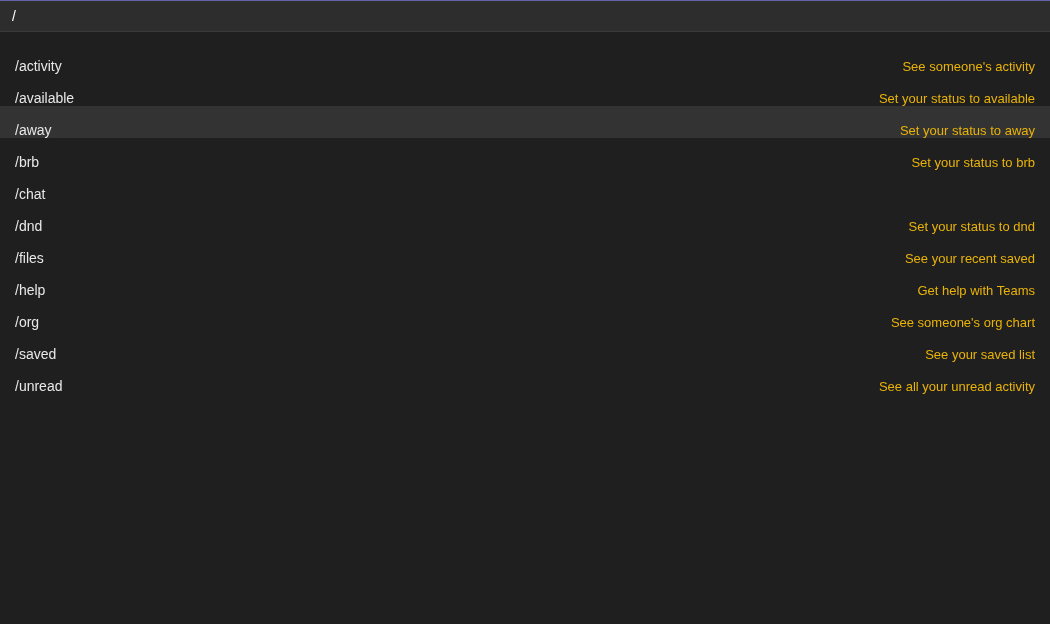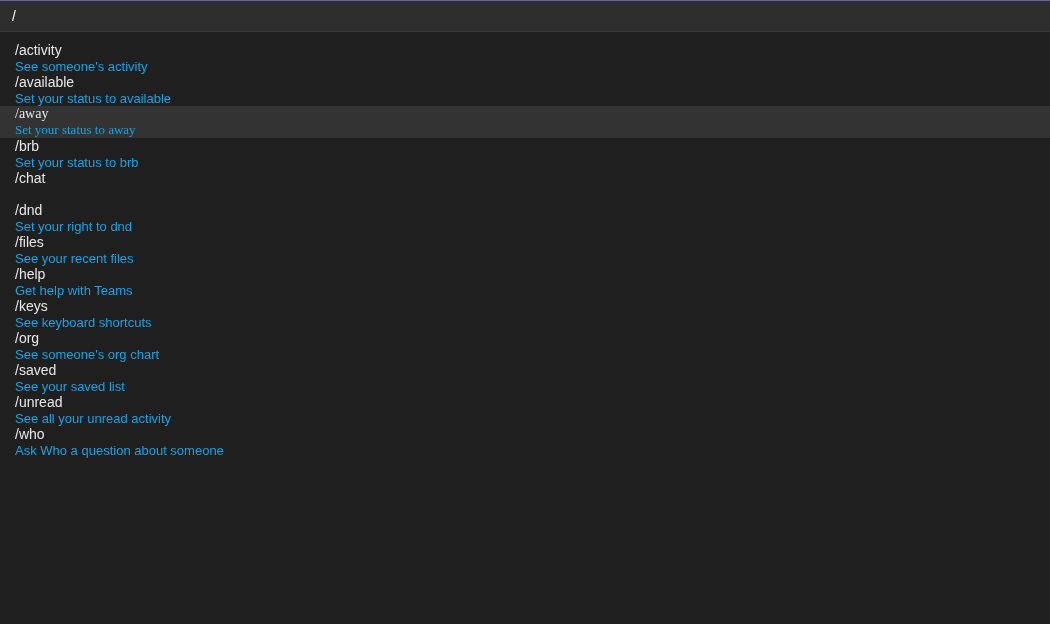--- a/index.html
+++ b/index.html
@@ -32,36 +32,34 @@
       font-size: 14px;
       width: 100%;
       font-family: inherit;
     }
     .command-list {
       padding-top: 10px;
     }
     .command-item {
       height: 32px;
       display: flex;
-      align-items: flex-start;
+      align-items: flex-end;
       justify-content: space-between;
       padding: 0 15px;
       cursor: pointer;
-      flex-direction: column;
     }
     .command-item.highlighted {
       background: #333333;
-      font-family: Liberation Serif, serif;
     }
     .command-name {
       color: #e8e8e8;
       font-size: 14px;
     }
     .command-desc {
-      color: #0ea5e9;
+      color: #eab308;
       font-size: 13px;
     }
   </style>
 </head>
 <body>
 
 <div class="search-bar">
   <input type="text" class="search-input" value="/" style="">
 </div>
 
@@ -80,43 +78,35 @@
     </div>
     <div class="command-item">
       <span class="command-name">/brb</span>
       <span class="command-desc">Set your status to brb</span>
     </div>
     <div class="command-item">
       <span class="command-name">/chat</span>
     </div>
     <div class="command-item">
       <span class="command-name">/dnd</span>
-      <span class="command-desc">Set your right to dnd</span>
+      <span class="command-desc">Set your status to dnd</span>
     </div>
     <div class="command-item">
       <span class="command-name">/files</span>
-      <span class="command-desc">See your recent files</span>
+      <span class="command-desc">See your recent saved</span>
     </div>
     <div class="command-item">
       <span class="command-name">/help</span>
       <span class="command-desc">Get help with Teams</span>
-    </div>
-    <div class="command-item">
-      <span class="command-name">/keys</span>
-      <span class="command-desc">See keyboard shortcuts</span>
     </div>
     <div class="command-item">
       <span class="command-name">/org</span>
       <span class="command-desc">See someone's org chart</span>
     </div>
     <div class="command-item">
       <span class="command-name">/saved</span>
       <span class="command-desc">See your saved list</span>
     </div>
     <div class="command-item">
       <span class="command-name">/unread</span>
       <span class="command-desc">See all your unread activity</span>
     </div>
-    <div class="command-item">
-      <span class="command-name">/who</span>
-      <span class="command-desc">Ask Who a question about someone</span>
-    </div>
   </div>
 
 </body></html>

